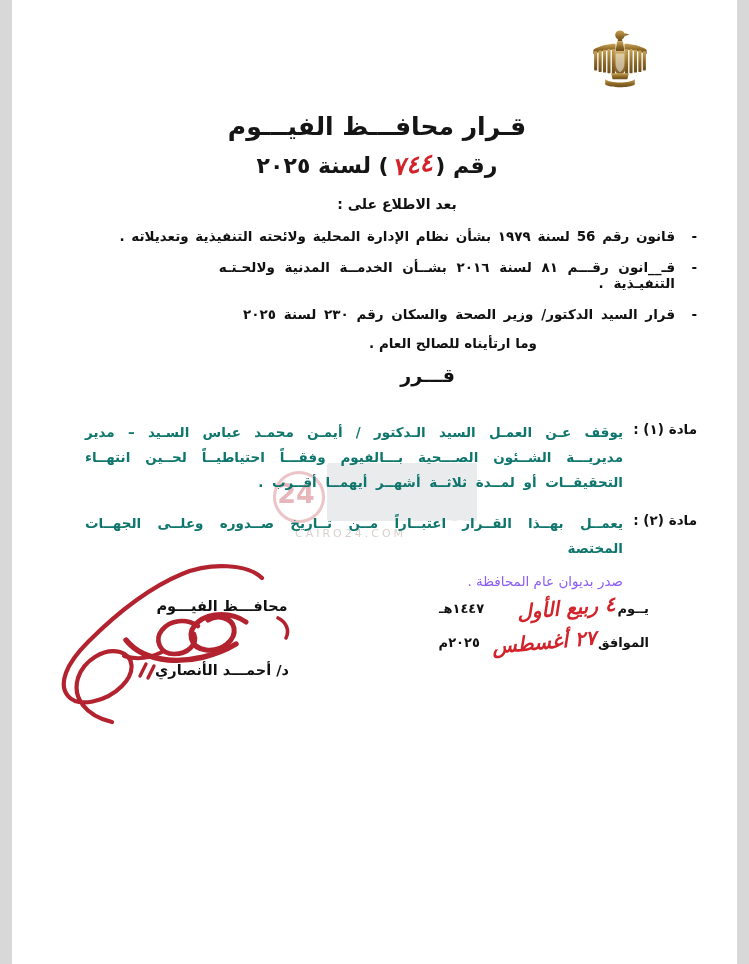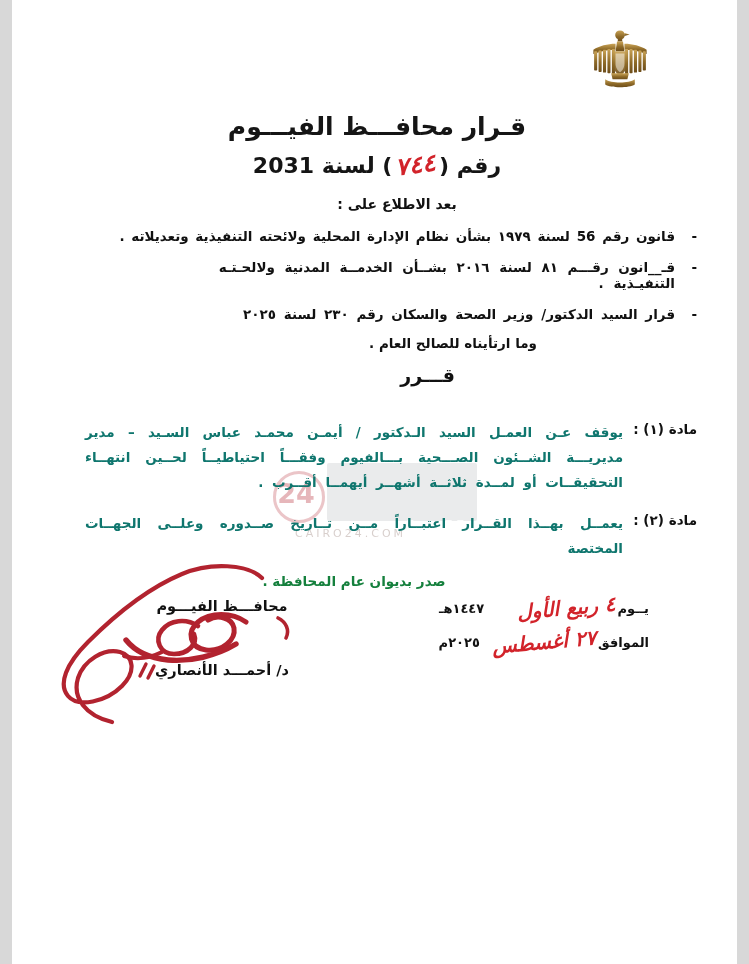--- a/index.html
+++ b/index.html
@@ -226,25 +226,24 @@
     font-size: 13.5px;
     font-weight: bold;
     color: #0f766e;
     line-height: 25px;
   }
   .art-1 .art-body { text-align: justify; word-spacing: 4px; }
   .art-2 .art-body { text-align: justify; word-spacing: 5px; }
   .art-tail { display: block; text-align: right; word-spacing: normal; }
   .issued-note {
     font-size: 13.5px;
-    font-weight: bold;
-    color: #15803d;
+    font-weight: normal;
+    color: #8b5cf6;
     padding-right: 74px;
     margin-top: -4px;
-    text-align: center;
   }
 
   
   .date-block {
     position: absolute;
     right: 88px;
     top: 596px;
     width: 210px;
     z-index: 3;
     direction: rtl;
@@ -355,21 +354,21 @@
       <path d="M44 37 L56 37 L56 51 C56 57 52.5 61 50 62.5 C47.5 61 44 57 44 51 Z" fill="#fdfbf5" opacity="0.5"></path>
 
       <path d="M38 64 L62 64 L60 72 L40 72 Z" fill="url(#gold)"></path>
 
       <path d="M30 72 C38 78 62 78 70 72 L70 79 C62 84 38 84 30 79 Z" fill="url(#gold)"></path>
     </svg>
   </div>
 
   <div class="title-block">
     <div class="doc-title">قـرار محافـــظ الفيـــوم</div>
-    <div class="doc-subtitle"><span>رقم (</span><span class="num-hand">٧٤٤</span><span>) لسنة 2031</span></div>
+    <div class="doc-subtitle"><span>رقم (</span><span class="num-hand">٧٤٤</span><span>) لسنة ٢٠٢٥</span></div>
   </div>
 
   <div class="preamble">
     <div class="preamble-head">بعد الاطلاع على :</div>
     <ul class="cite-list">
       <li class="cite-item cite-1">
         <span class="cite-dash">-</span>
         <span class="cite-text">قانون رقم 56 لسنة ١٩٧٩ بشأن نظام الإدارة المحلية ولائحته التنفيذية وتعديلاته .</span>
       </li>
       <li class="cite-item cite-2">

